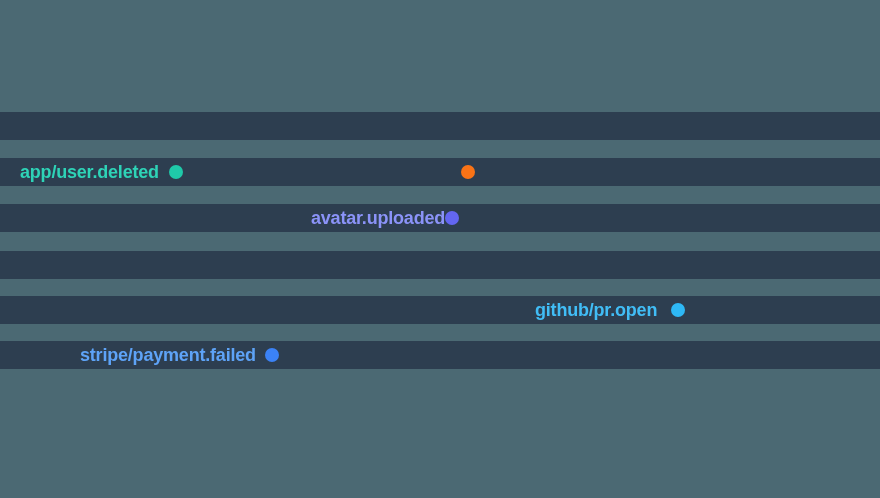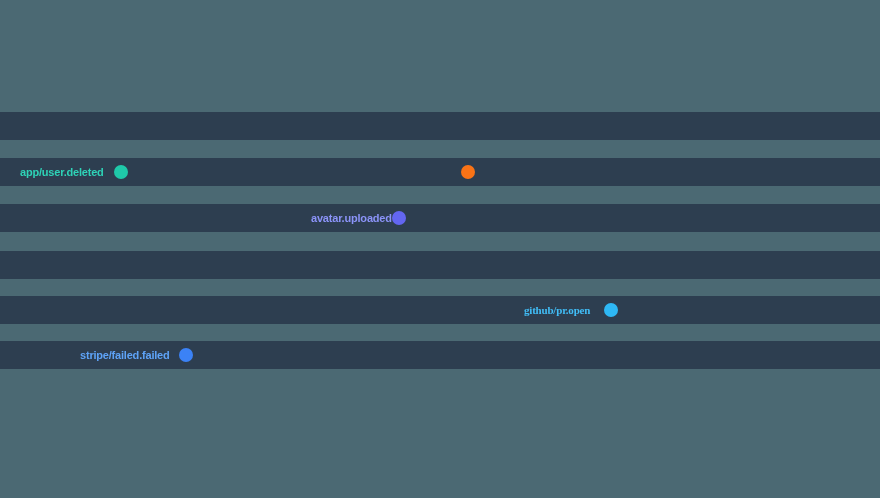--- a/index.html
+++ b/index.html
@@ -20,21 +20,21 @@
   }
   .event {
     position: absolute;
     top: 50%;
     transform: translateY(-50%);
     display: flex;
     align-items: center;
     white-space: nowrap;
   }
   .event-label {
-    font-size: 11px;
+    font-size: 18px;
     font-weight: 700;
     letter-spacing: -0.2px;
     line-height: 1;
   }
   .event-dot {
     display: inline-block;
     width: 14px;
     height: 14px;
     border-radius: 50%;
     flex: 0 0 auto;
@@ -56,25 +56,25 @@
         </div>
       </div>
       <div class="lane" style="top: 204px; height: 28px; background: rgb(45, 62, 80);">
         <div class="event" style="left: 311px; gap: 0;">
           <span class="event-label" style="color: rgb(139, 147, 248);">avatar.uploaded</span>
           <span class="event-dot" style="background: rgb(99, 102, 241);"></span>
         </div>
       </div>
       <div class="lane" style="top: 251px; height: 28px; background: rgb(45, 62, 80);"></div>
       <div class="lane" style="top: 296px; height: 28px; background: rgb(45, 62, 80);">
-        <div class="event" style="left: 524px; gap: 14px; font-family: Liberation Serif, serif;">
+        <div class="event" style="left: 535px; gap: 14px;">
           <span class="event-label" style="color: rgb(65, 189, 246);">github/pr.open</span>
           <span class="event-dot" style="background: rgb(46, 184, 245);"></span>
         </div>
       </div>
       <div class="lane" style="top: 341px; height: 28px; background: rgb(45, 62, 80);">
         <div class="event" style="left: 80px; gap: 9px;">
-          <span class="event-label" style="color: rgb(94, 163, 247);">stripe/failed.failed</span>
+          <span class="event-label" style="color: rgb(94, 163, 247);">stripe/payment.failed</span>
           <span class="event-dot" style="background: rgb(59, 130, 246);"></span>
         </div>
       </div>
     </div>
 </div>
 
 </body></html>

